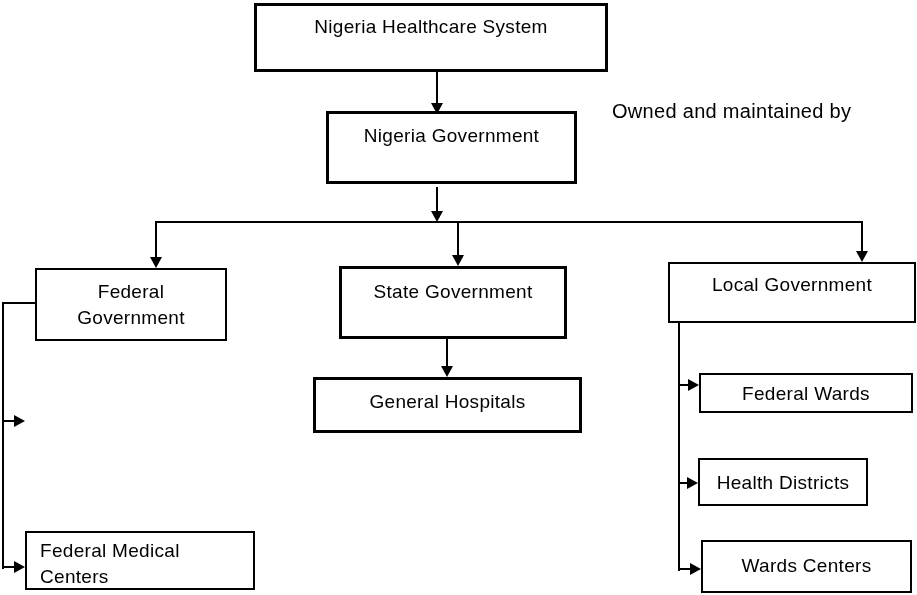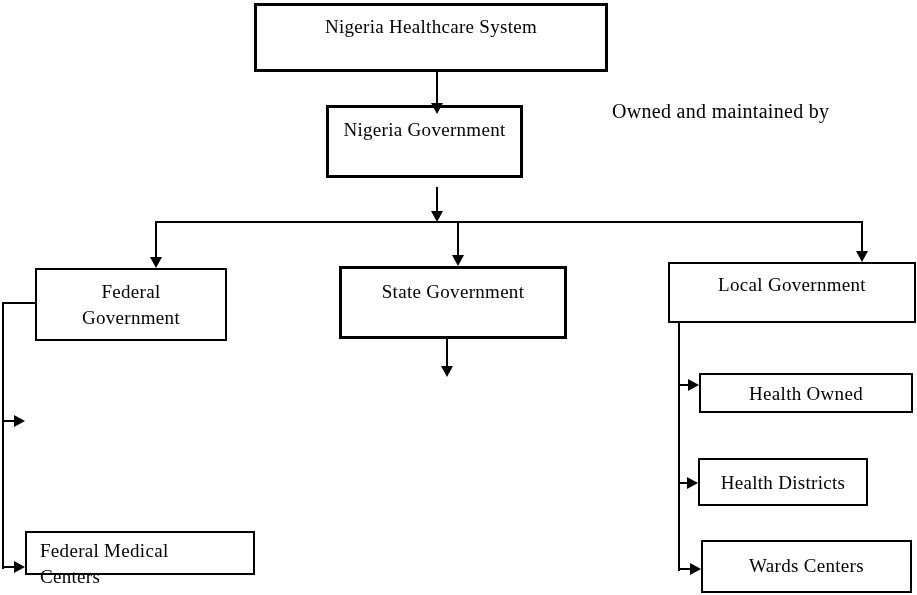--- a/index.html
+++ b/index.html
@@ -1,35 +1,35 @@
 <!DOCTYPE html>
 <html><head>
 <meta charset="utf-8">
 <style>
   html,body{margin:0;padding:0;background:#ffffff;}
   .canvas{
     position:relative;width:917px;height:595px;background:#ffffff;
-    font-family:Liberation Serif, serif;color:#000;overflow:hidden;
+    font-family:Liberation Sans, sans-serif;color:#000;overflow:hidden;
   }
   .box{
     position:absolute;box-sizing:border-box;background:#fff;
     border:2px solid #000;text-align:center;font-size:19px;line-height:1.38;
     letter-spacing:0.3px;
   }
   .box.bthick{border-width:3px;}
   .lbl{display:inline-block;}
   
   .b-root{left:254px;top:3px;width:354px;height:69px;padding-top:8px;}
-  .b-gov{left:326px;top:105px;width:197px;height:73px;padding-top:9px;}
+  .b-gov{left:326px;top:111px;width:251px;height:73px;padding-top:9px;}
   .b-federal{left:35px;top:268px;width:192px;height:73px;padding-top:9px;}
   .b-federal .lbl{max-width:130px;}
   .b-state{left:339px;top:266px;width:228px;height:73px;padding-top:10px;}
   .b-local{left:668px;top:262px;width:248px;height:61px;padding-top:8px;}
   .b-teaching{left:24px;top:386px;width:243px;height:72px;padding-top:9px;}
-  .b-fmc{left:25px;top:531px;width:230px;height:44px;text-align:left;padding:5px 0 0 13px;}
+  .b-fmc{left:25px;top:531px;width:230px;height:59px;text-align:left;padding:5px 0 0 13px;}
   .b-fmc .lbl{max-width:150px;}
   .b-general{left:313px;top:377px;width:269px;height:56px;padding-top:9px;}
   .b-wards{left:699px;top:373px;width:214px;height:40px;padding-top:6px;}
   .b-districts{left:698px;top:458px;width:170px;height:48px;padding-top:10px;}
   .b-centers{left:701px;top:540px;width:211px;height:53px;padding-top:11px;}
   
   .annotation{
     position:absolute;left:612px;top:100px;font-size:20px;letter-spacing:0.3px;
     white-space:nowrap;
   }
@@ -66,23 +66,26 @@
 
   <div class="box b-local">
     <span class="lbl">Local Government</span>
   </div>
 
 
   <div class="box b-fmc">
     <span class="lbl">Federal Medical Centers</span>
   </div>
 
+  <div class="box bthick b-general">
+    <span class="lbl">General Hospitals</span>
+  </div>
 
   <div class="box b-wards">
-    <span class="lbl">Health Owned</span>
+    <span class="lbl">Federal Wards</span>
   </div>
 
   <div class="box b-districts">
     <span class="lbl">Health Districts</span>
   </div>
 
   <div class="box b-centers">
     <span class="lbl">Wards Centers</span>
   </div>
 

